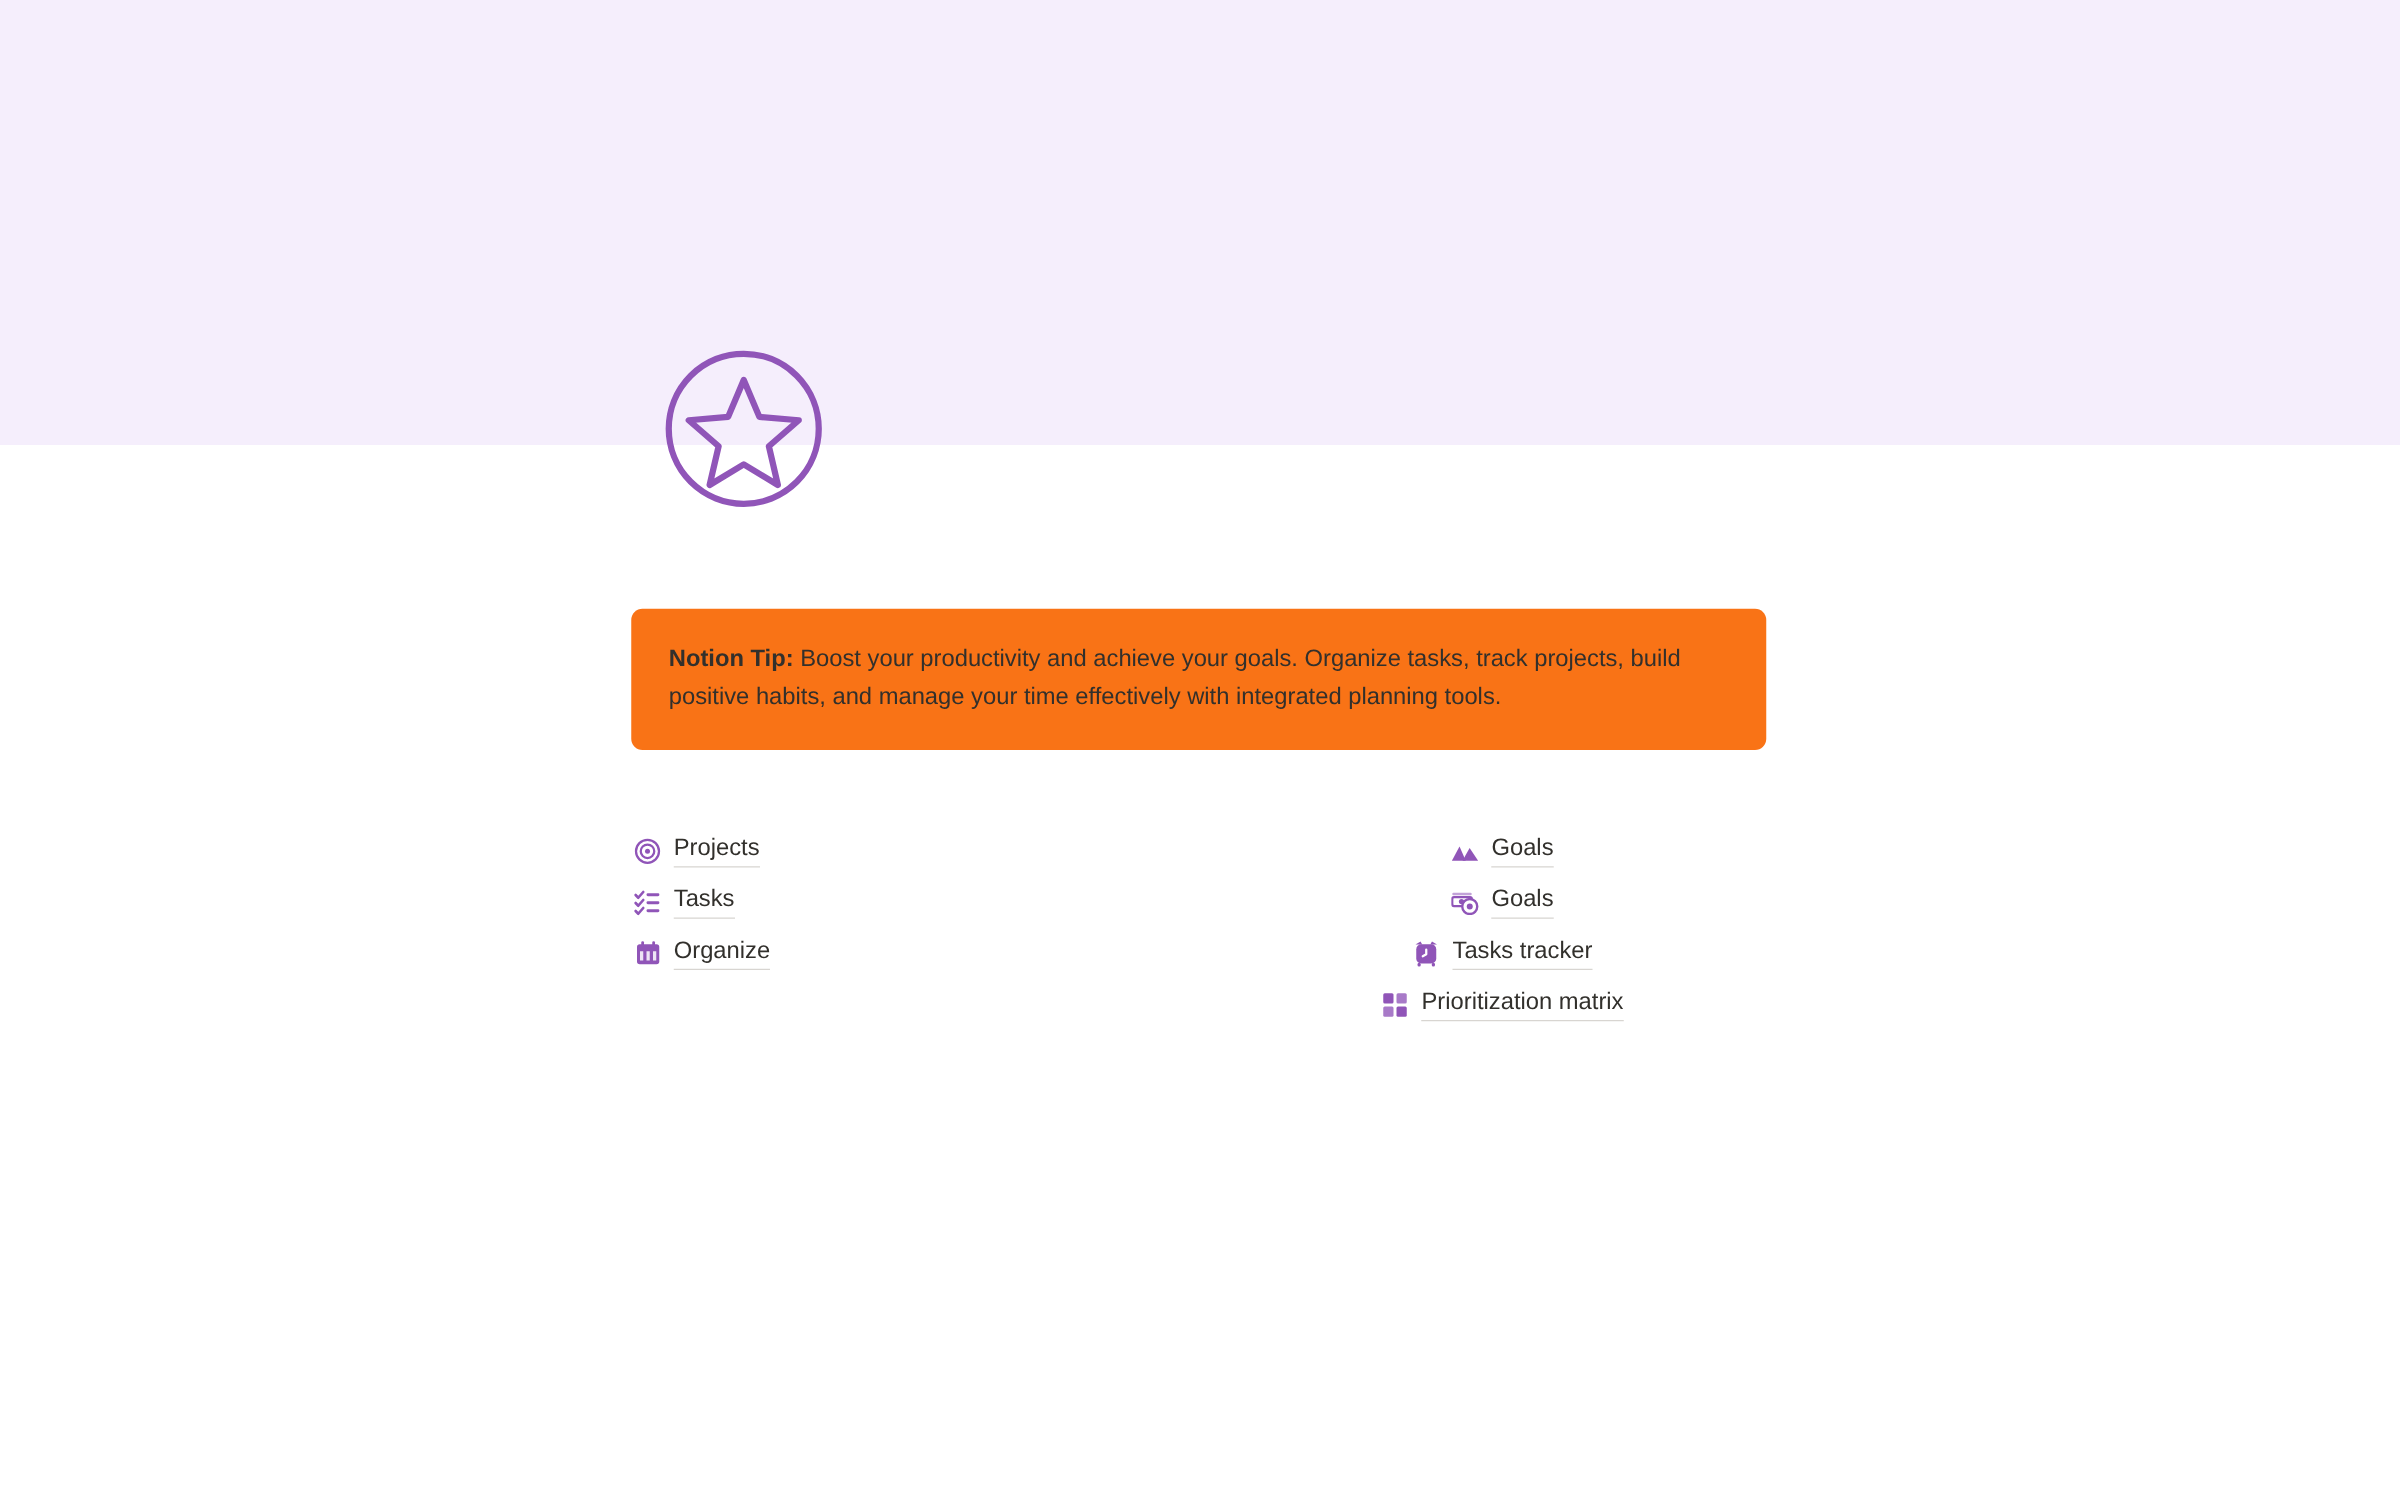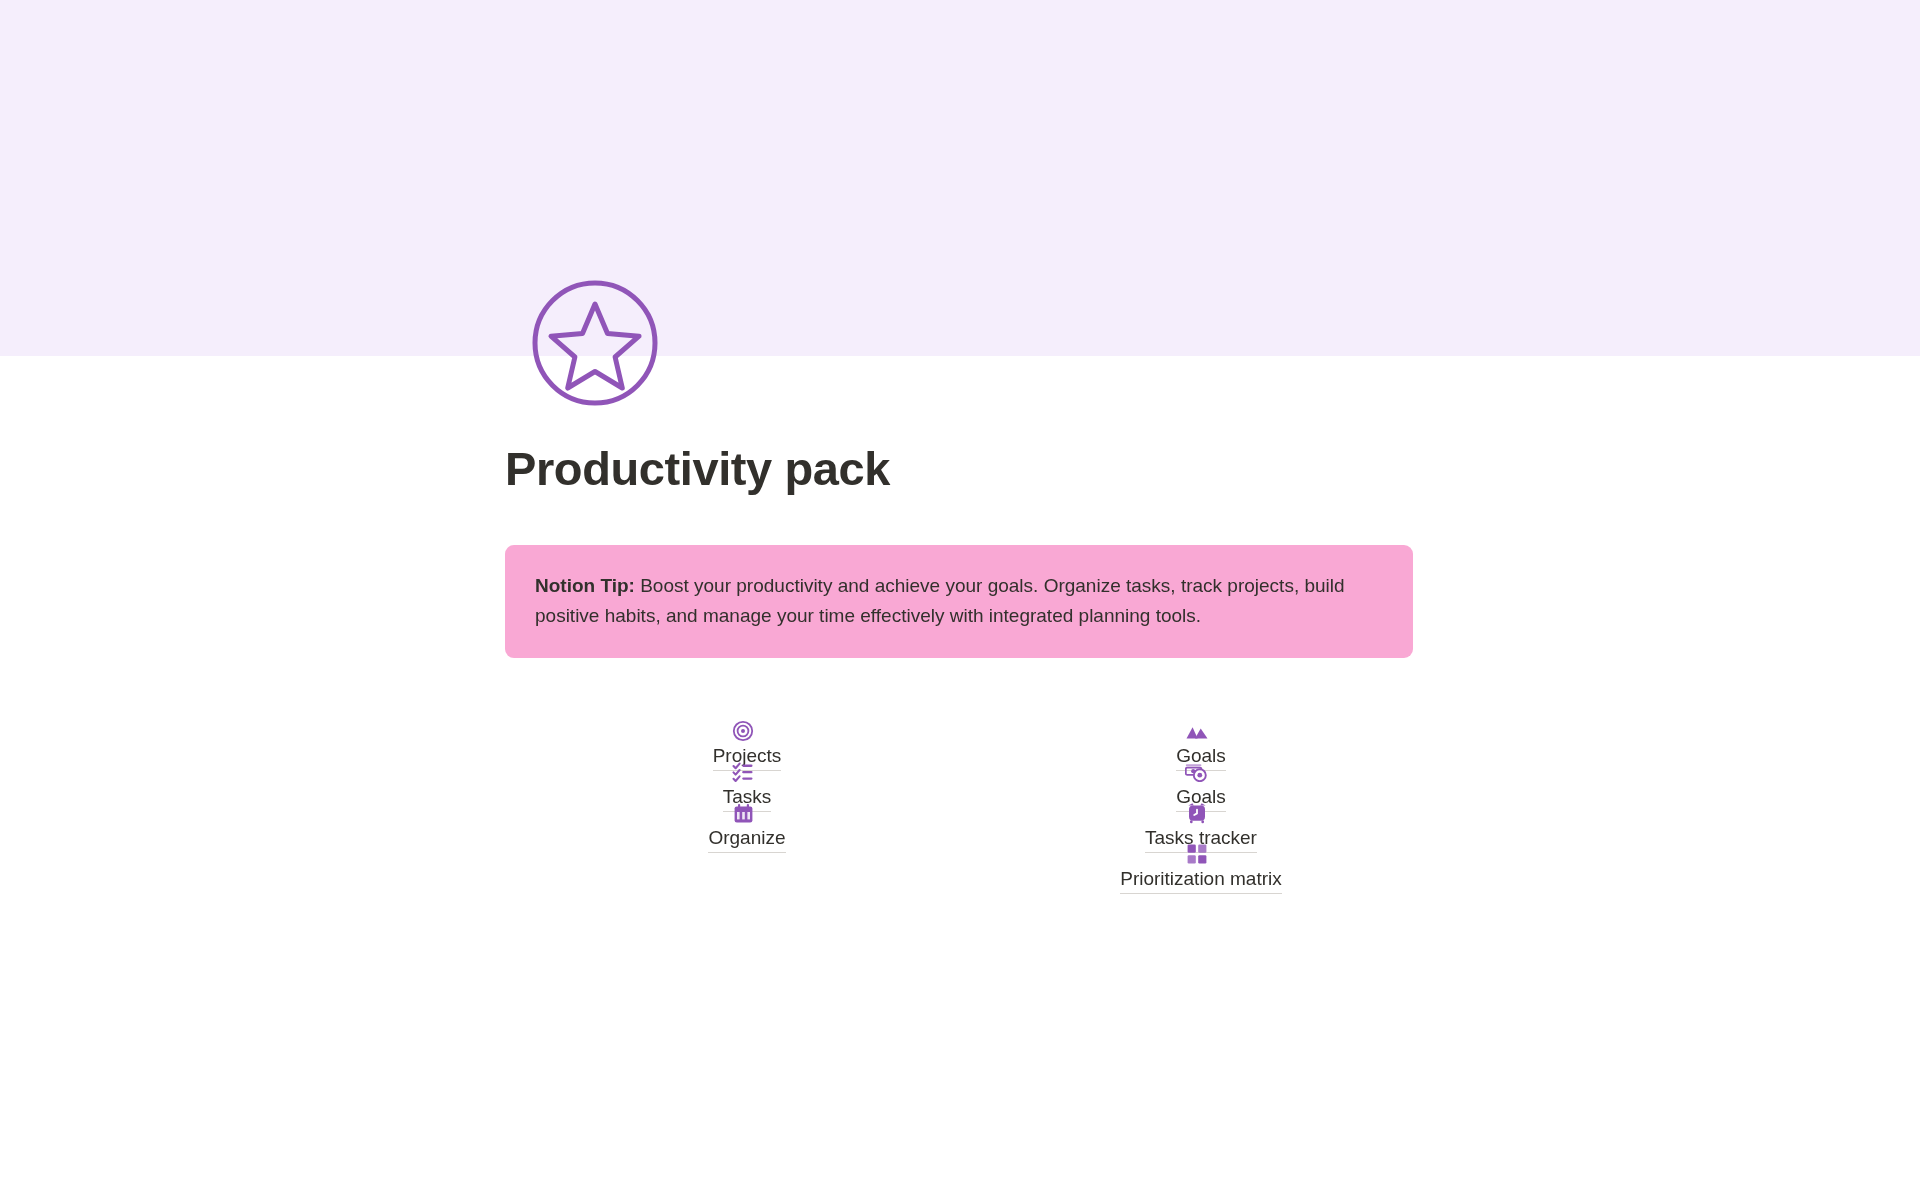--- a/index.html
+++ b/index.html
@@ -55,21 +55,21 @@
     color: #32302c;
     letter-spacing: -0.4px;
     font-family: "Liberation Sans", sans-serif;
   }
 
   
   .callout {
     margin-top: 47px;
     width: 908px;
     box-sizing: border-box;
-    background: #f9a8d4;
+    background: #f97316;
     border-radius: 9px;
     padding: 26px 30px 27px 30px;
   }
   .callout-text {
     margin: 0;
     font-size: 19px;
     line-height: 30px;
     color: #32302c;
   }
   .callout-label {
@@ -91,21 +91,20 @@
   .link-col.right {
     width: 424px;
     align-items: center;
   }
 
   .link-row {
     height: 41px;
     display: flex;
     align-items: center;
     cursor: pointer;
-    flex-direction: column;
   }
   .link-icon {
     width: 26px;
     height: 26px;
     margin-right: 8px;
     flex: 0 0 26px;
     display: flex;
     align-items: center;
     justify-content: center;
   }
@@ -130,21 +129,20 @@
   <span>
     <svg viewBox="0 0 140 140" xmlns="http://www.w3.org/2000/svg">
       <circle cx="70" cy="70" r="60" fill="none" stroke="#9055b8" stroke-width="5"></circle>
       <path d="M70 31 L82.5 60.5 L114 63.2 L90.1 84 L97.3 115 L70 98.5 L42.7 115 L49.9 84 L26 63.2 L57.5 60.5 Z" fill="none" stroke="#9055b8" stroke-width="5" stroke-linejoin="round"></path>
     </svg>
   </span>
 </div>
 
 <div class="content">
 
-  <h1 class="page-title">Productivity pack</h1>
 
   <div class="callout">
     <p class="callout-text"><span class="callout-label">Notion Tip:</span><span> Boost your productivity and achieve your goals. Organize tasks, track projects, build positive habits, and manage your time effectively with integrated planning tools.</span></p>
   </div>
 
   <div class="link-columns">
 
     <div class="link-col left">
 
       <div class="link-row">

